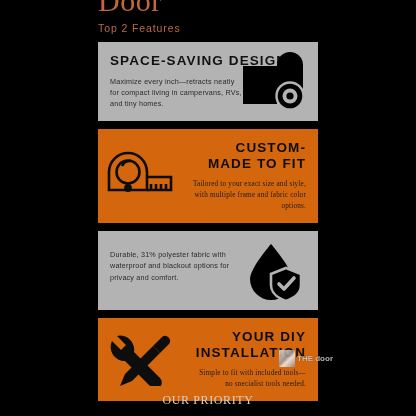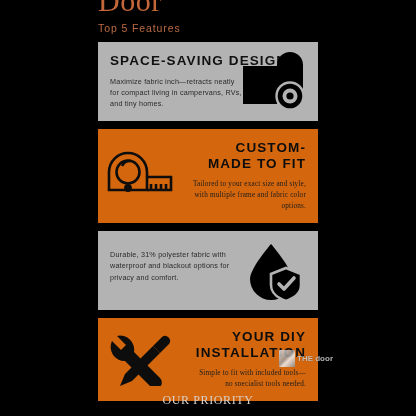--- a/index.html
+++ b/index.html
@@ -108,29 +108,29 @@
     text-shadow:0 0 1px rgba(0,0,0,.6);
   }
 </style>
 </head>
 <body>
 
 <div id="page">
 
   <div class="header">
     <div class="brand-title">Door</div>
-    <div class="brand-sub">Top 5 Features</div>
+    <div class="brand-sub">Top 2 Features</div>
   </div>
 
   <div class="cards">
 
     <div class="card grey">
       <div class="card-inner">
         <div class="card-title">SPACE-SAVING DESIGN</div>
-        <div class="card-body">Maximize fabric inch—retracts neatly for compact living in campervans, RVs, and tiny homes.</div>
+        <div class="card-body">Maximize every inch—retracts neatly for compact living in campervans, RVs, and tiny homes.</div>
       </div>
       <div class="icon-slot icon-right">
         <svg width="68" height="60" viewBox="0 0 68 60" aria-hidden="true">
           <rect x="2" y="14" width="34" height="38" fill="#000"></rect>
           <path d="M36 13 a13 13 0 0 1 26 0 v26 a13 13 0 0 1 -26 0 z" fill="#000"></path>
           <circle cx="49" cy="44" r="13.5" fill="#000" stroke="#b3b3b3" stroke-width="2.4"></circle>
           <circle cx="49" cy="44" r="7.5" fill="#b3b3b3"></circle>
           <circle cx="49" cy="44" r="3.6" fill="#000"></circle>
         </svg>
       </div>

